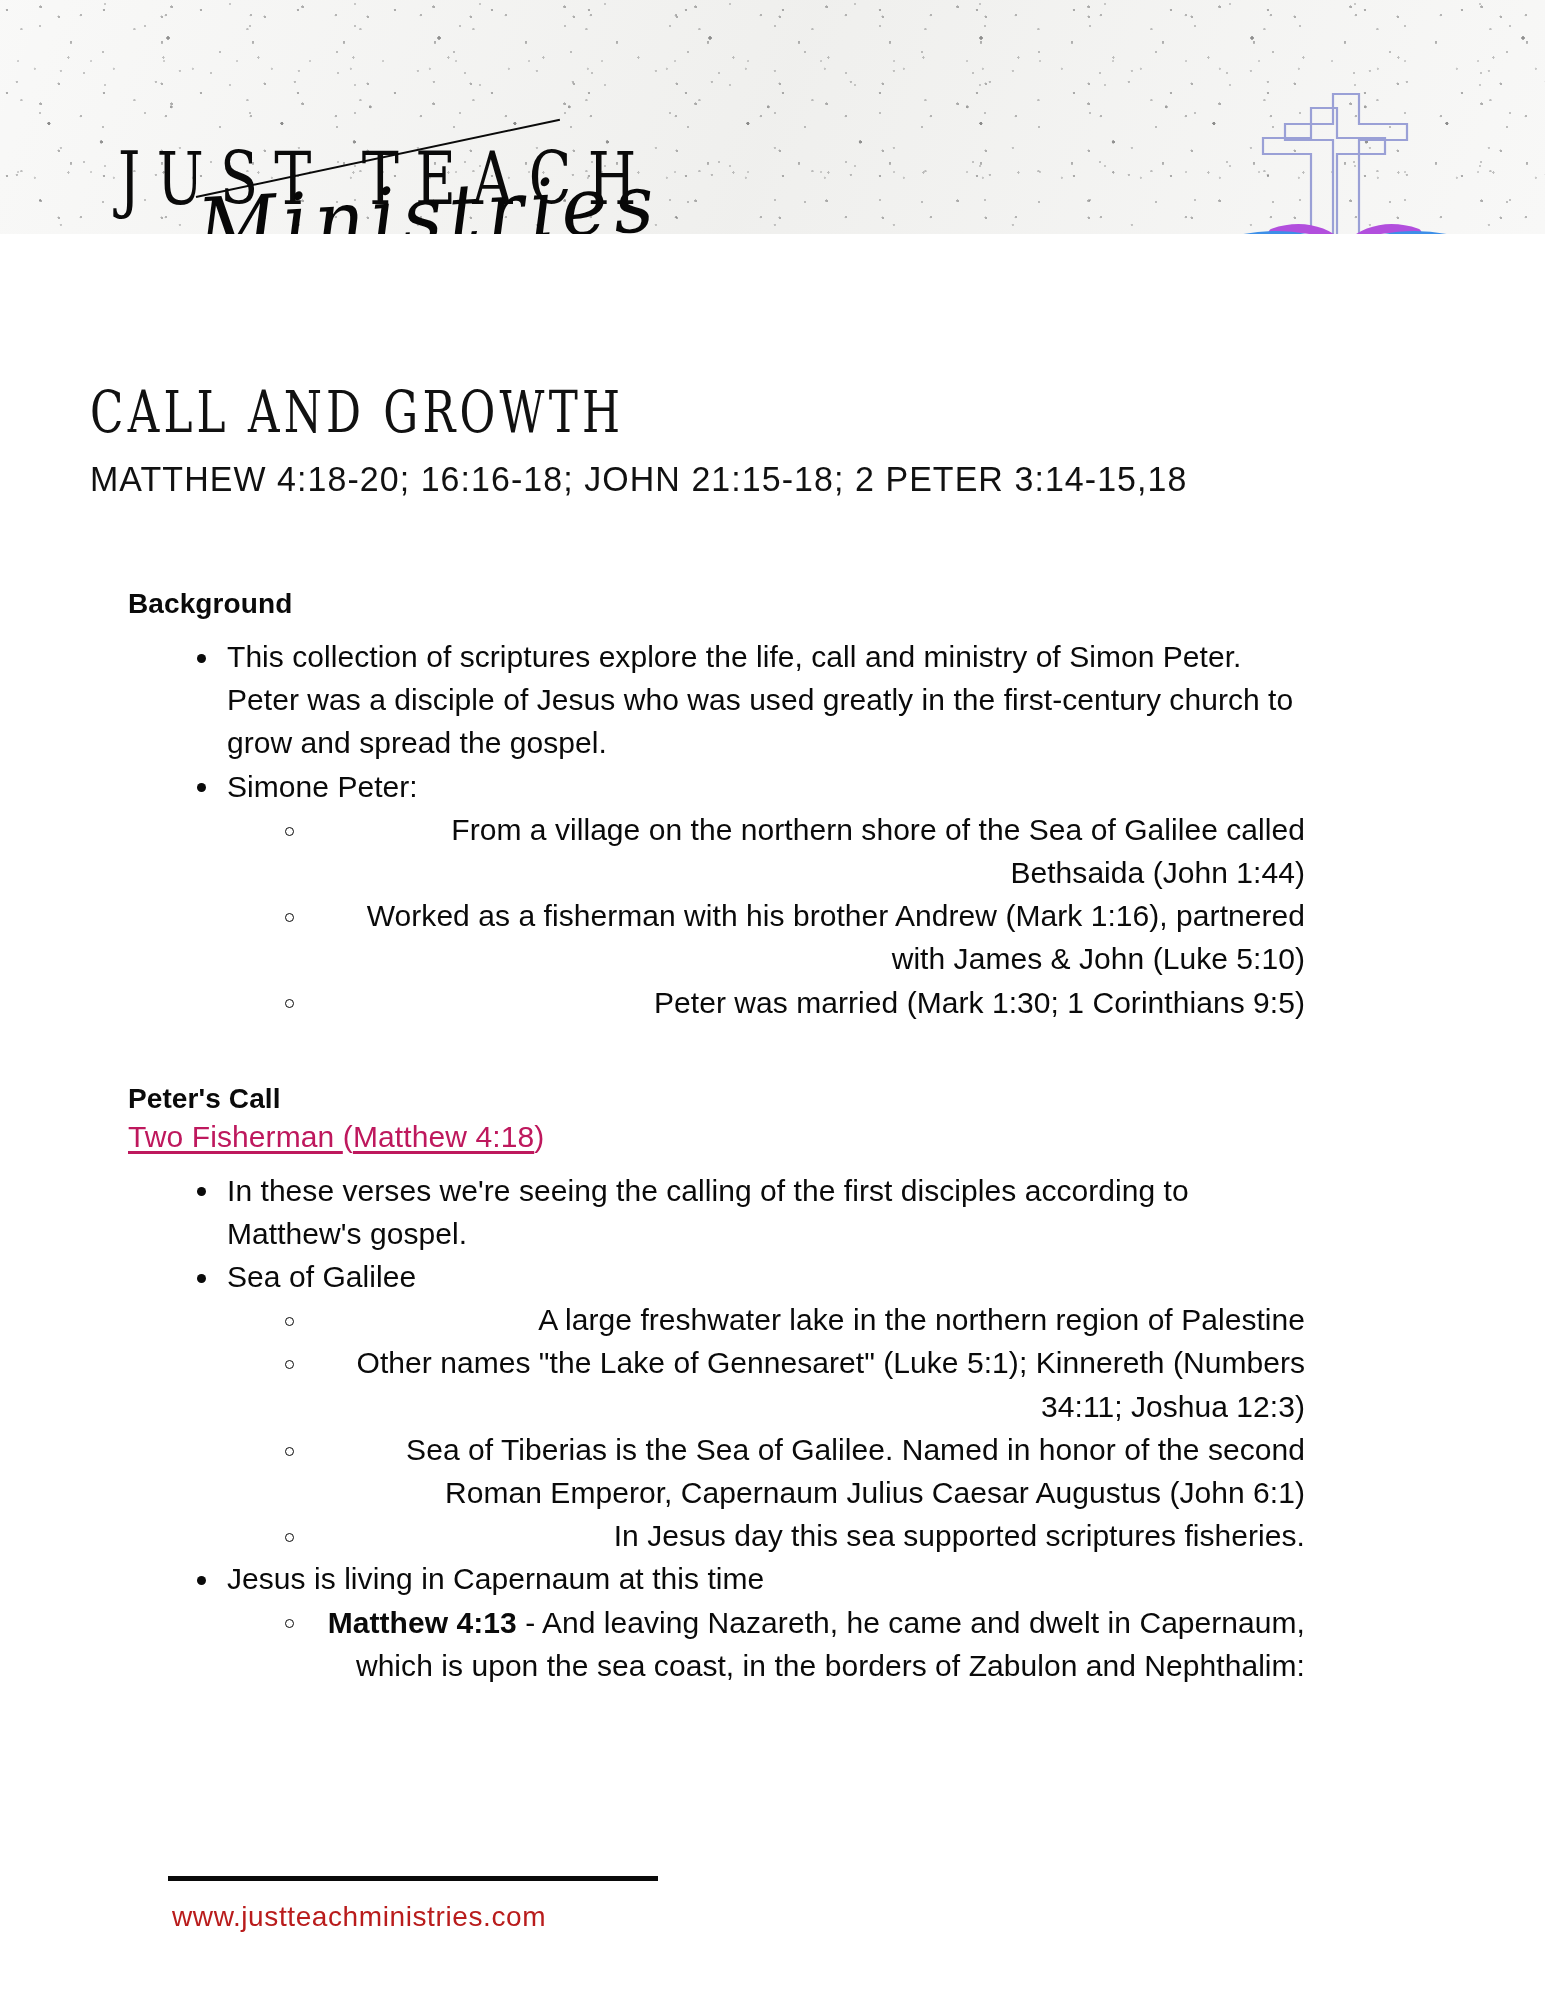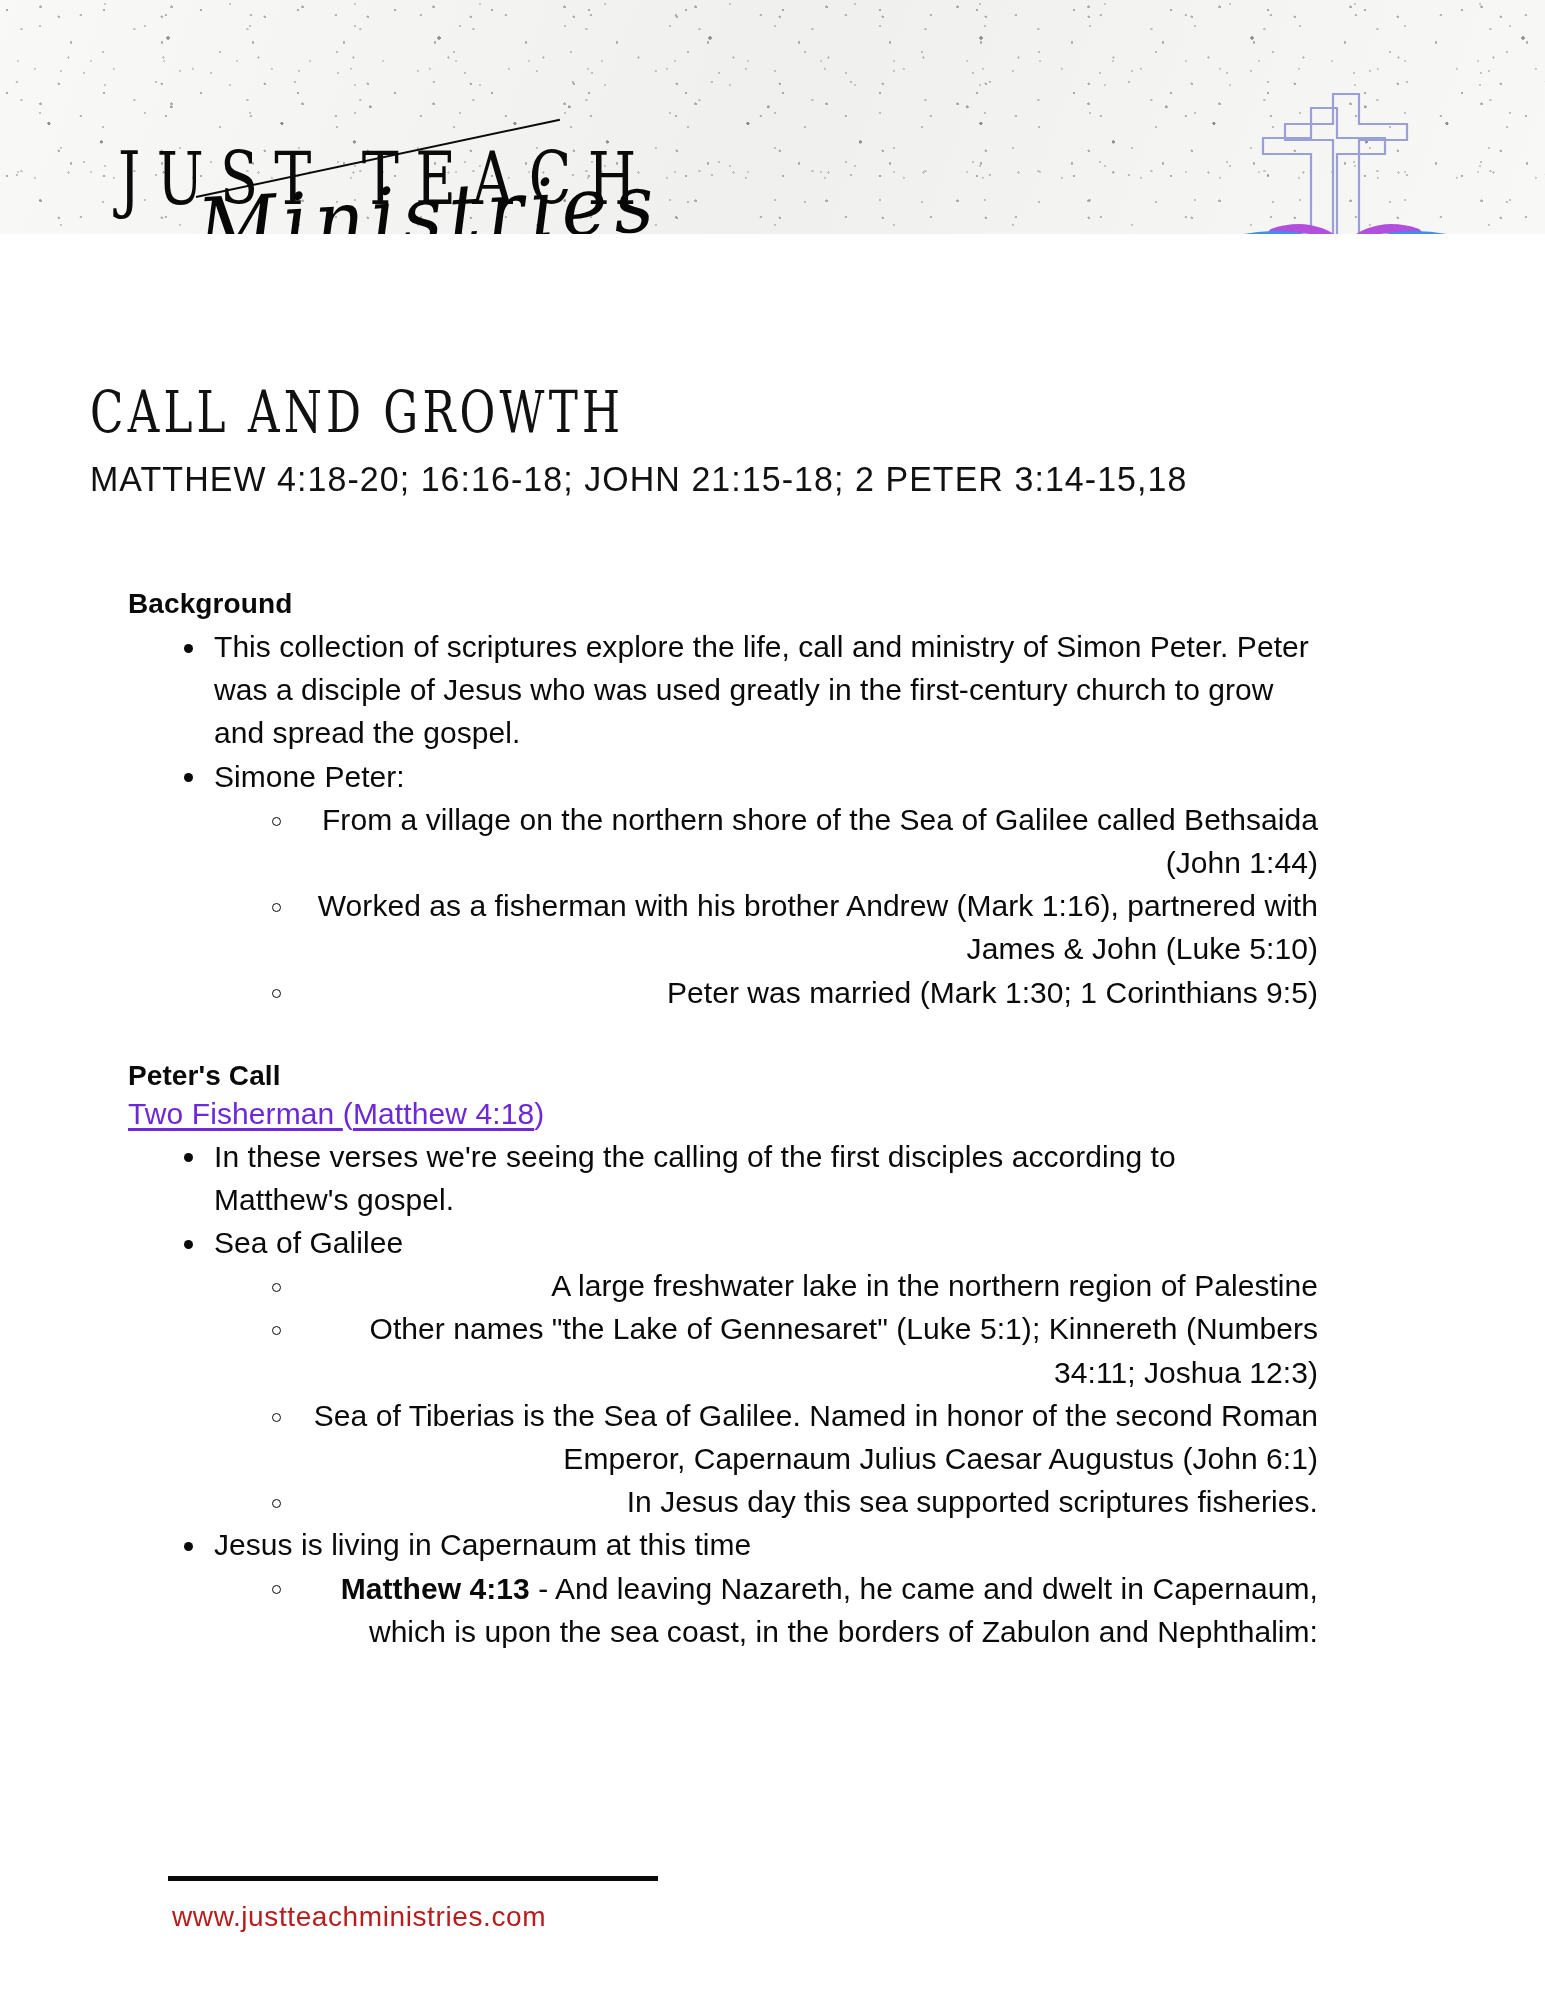--- a/index.html
+++ b/index.html
@@ -117,28 +117,28 @@
 
   
   .content{
     position:absolute;left:0;top:588px;width:1320px;
   }
   .sec-head{
     font-size:28px;font-weight:700;color:#0a0a0a;
     margin:0 0 5px 128px;letter-spacing:.1px;
   }
   .sec-sub{
-    font-size:30px;color:#6d28d9;margin:0 0 4px 128px;
+    font-size:30px;color:#be185d;margin:0 0 4px 128px;
     letter-spacing:.1px;
   }
   .sec-sub .u{text-decoration:underline;text-underline-offset:4px;}
   .spacer-block{height:44px;}
 
   ul.lvl1{
-    list-style:none;margin:2px;padding:0;
+    list-style:none;margin:15px;padding:0;
   }
   ul.lvl1 > li{
     position:relative;
     margin:0 0 0 176px;
     padding-left:36px;
     font-size:30px;
     line-height:1.44;
     color:#0a0a0a;
     max-width:1145px;
     letter-spacing:.05px;

